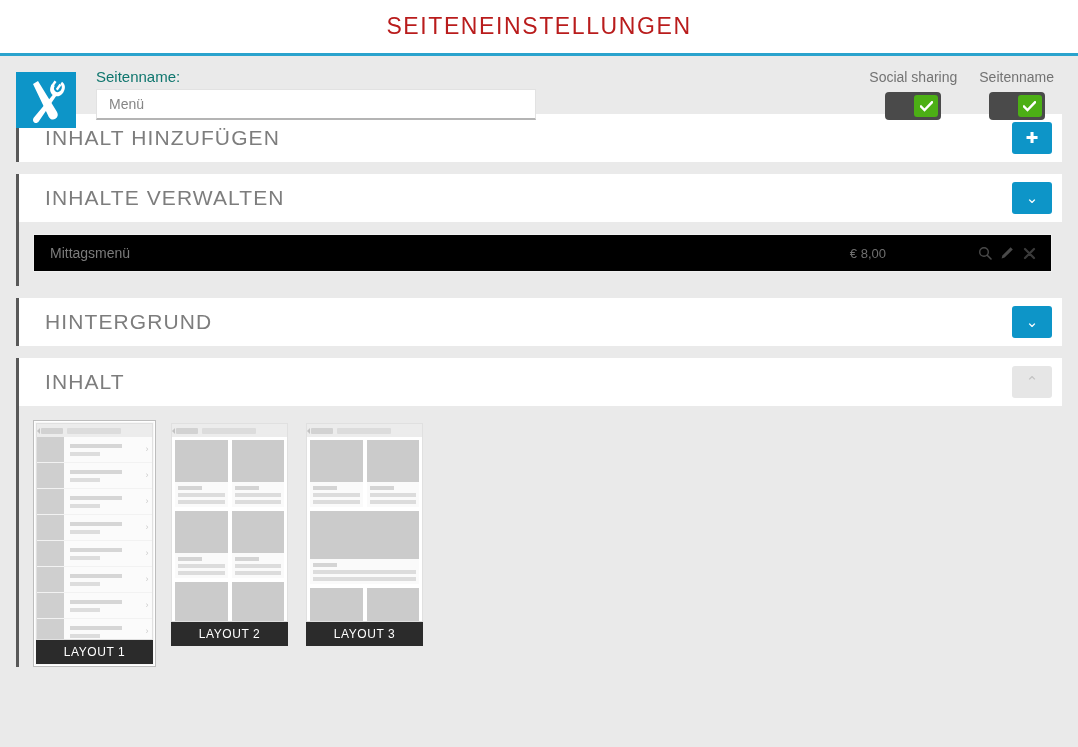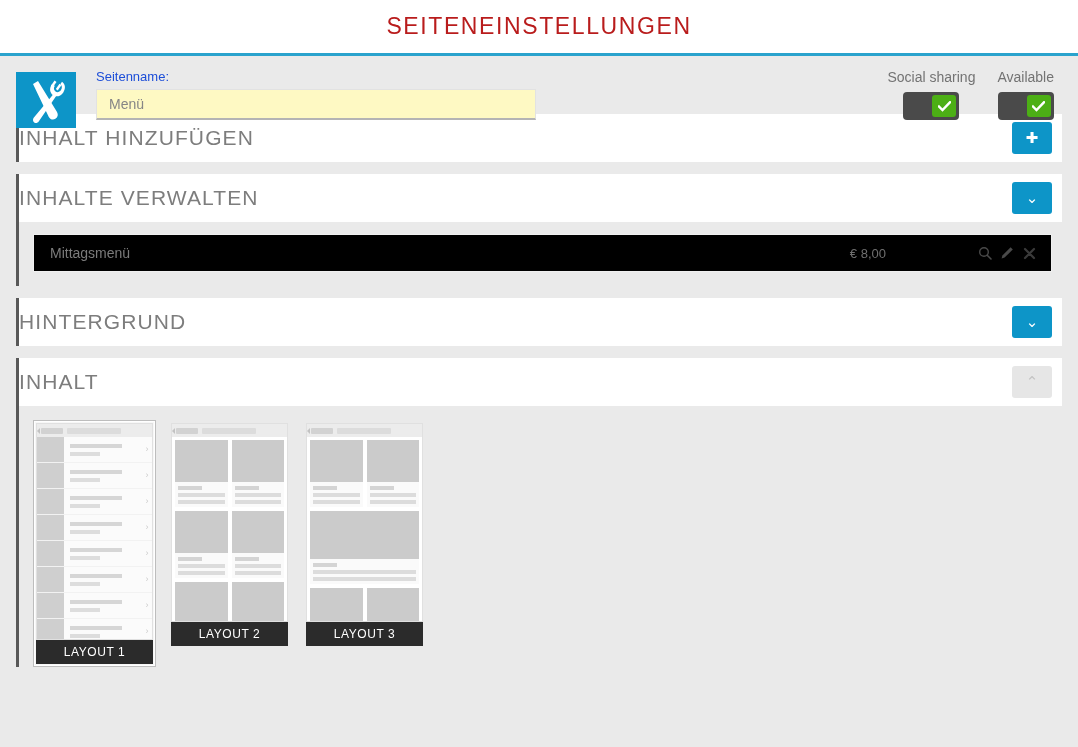--- a/index.html
+++ b/index.html
@@ -55,30 +55,30 @@
     margin-top: 2px;
   }
   .page-icon svg { display:block; }
 
   .name-block {
     margin-left: 20px;
     flex: 0 0 auto;
     width: 440px;
   }
   .name-label {
-    font-size: 13px;
-    color: #1d4ed8;
+    font-size: 15px;
+    color: #0f766e;
     margin-bottom: 5px;
     line-height: 14px;
   }
   .name-input {
     width: 100%;
     height: 31px;
     box-sizing: border-box;
-    background: #fef9c3;
+    background: #ffffff;
     border: 1px solid #e2e2e2;
     border-bottom: 2px solid #b4b4b4;
     font-size: 14px;
     color: #868686;
     padding: 0 12px;
     font-family: "Liberation Sans", sans-serif;
     outline: none;
   }
 
   .toggles {
@@ -128,21 +128,21 @@
   .section {
     margin: 0 16px 12px 16px;
     border-left: 3px solid #585858;
     background: transparent;
   }
   .section-head {
     background: #ffffff;
     height: 48px;
     display: flex;
     align-items: center;
-    padding: 0 10px 0 0;
+    padding: 0 10px 0 26px;
     box-sizing: border-box;
   }
   .section-title {
     font-size: 21px;
     color: #7d7d7d;
     letter-spacing: 1.1px;
     flex: 1 1 auto;
   }
   .section-btn {
     width: 40px;
@@ -351,21 +351,21 @@
           <div class="switch-knob">
             <svg width="13" height="11" viewBox="0 0 13 11">
                 <path d="M1 5.5 L4.5 9 L12 1.2" stroke="#ffffff" stroke-width="2.4" fill="none" stroke-linecap="square"></path>
               </svg>
           </div>
         </div>
       </div>
 
 
       <div class="toggle-group">
-        <div class="toggle-label">Available</div>
+        <div class="toggle-label">Seitenname</div>
         <div class="switch">
           <div class="switch-knob">
             <svg width="13" height="11" viewBox="0 0 13 11">
                 <path d="M1 5.5 L4.5 9 L12 1.2" stroke="#ffffff" stroke-width="2.4" fill="none" stroke-linecap="square"></path>
               </svg>
           </div>
         </div>
       </div>
 
     </div>

